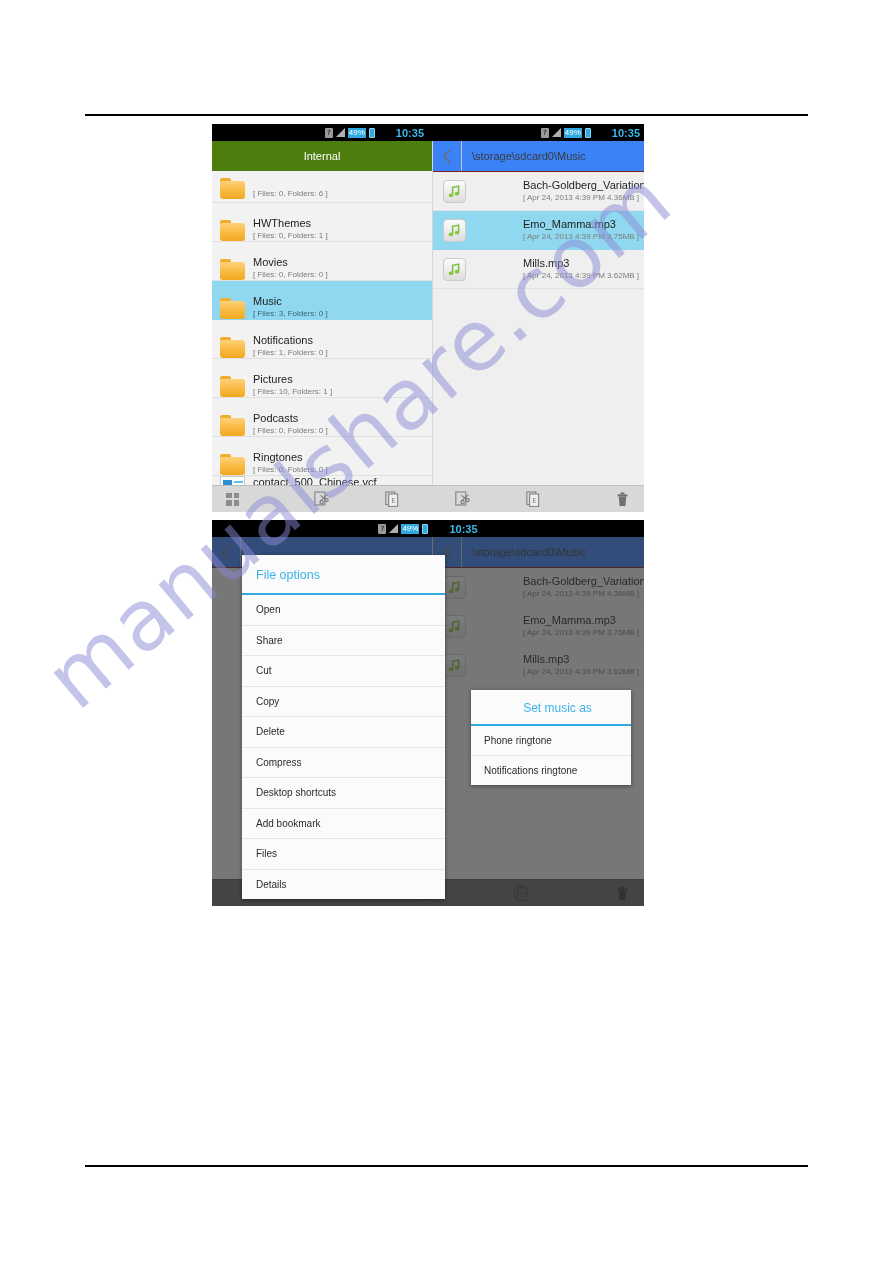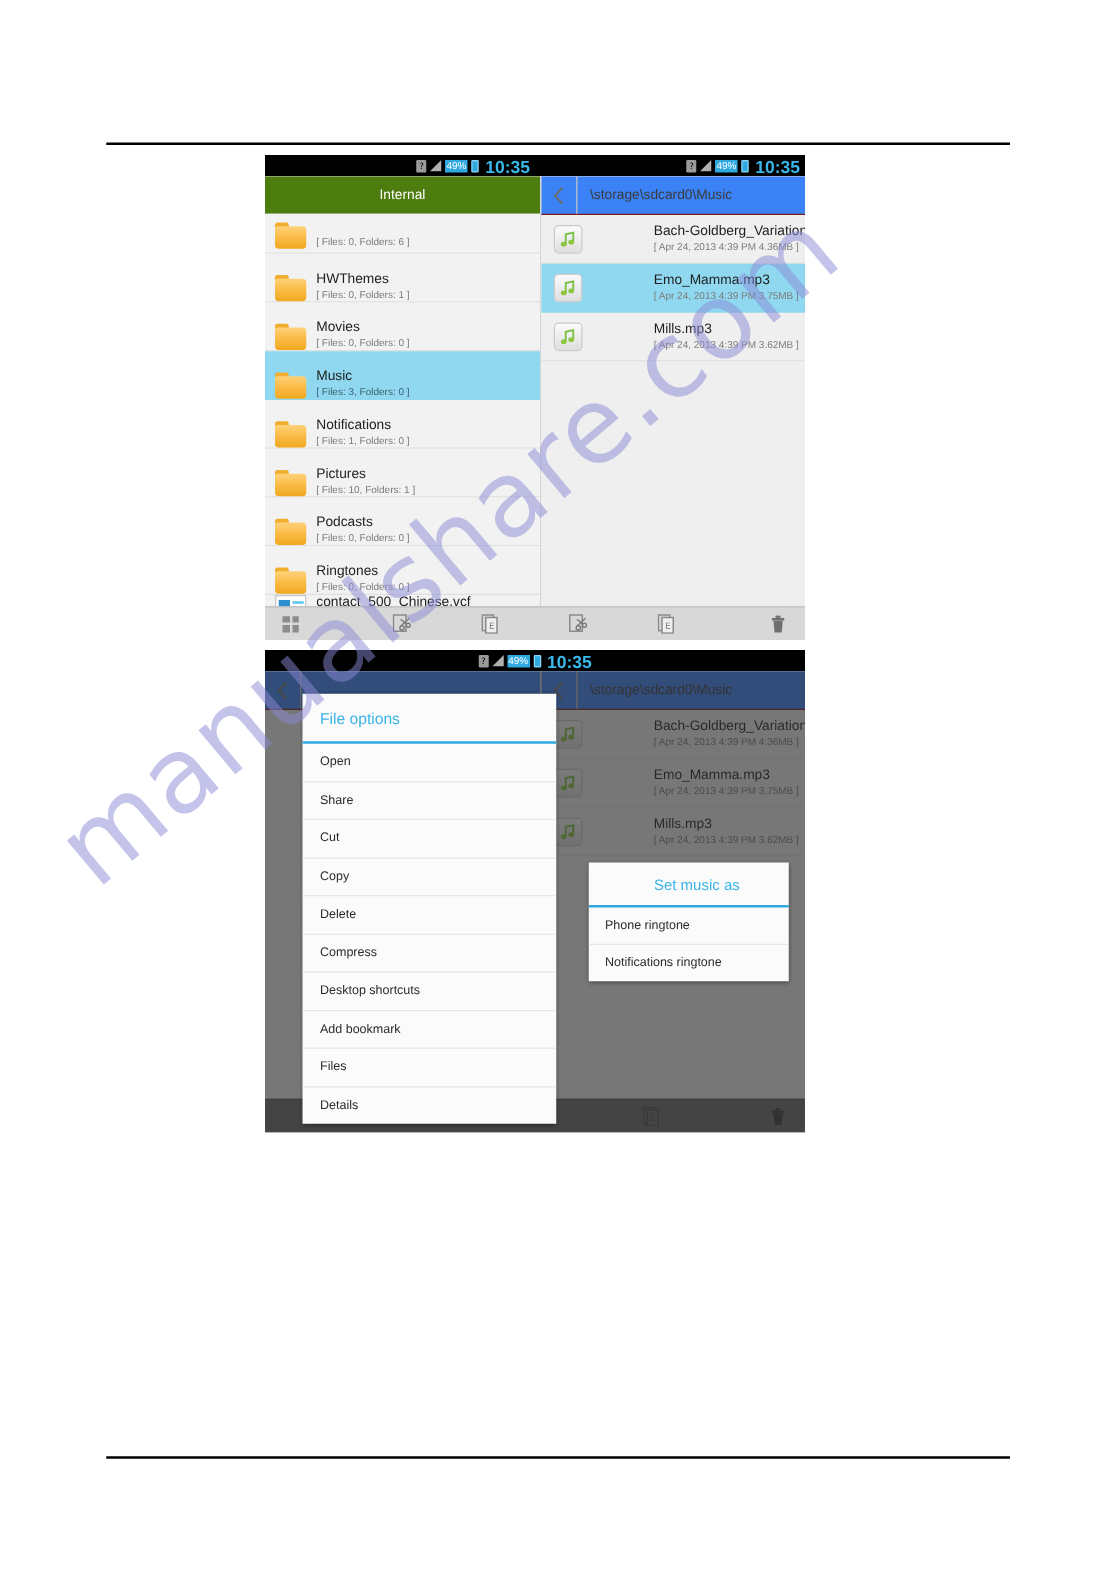--- a/index.html
+++ b/index.html
@@ -70,22 +70,22 @@
   }
   .sb-pct{
     font-size:8px;color:#fff;font-family:"Liberation Sans", sans-serif;
     background:#2fa9e0;padding:0 1px;line-height:10px;
   }
   .sb-bat{
     width:6px;height:10px;background:#2fa9e0;border:1px solid #8fd6f5;
     box-sizing:border-box;border-radius:1px;
   }
   .sb-time{
-    font-size:14px;color:#39b8ea;font-family:"Liberation Sans", sans-serif;
-    font-weight:600;margin-left:2px;
+    font-size:11px;color:#39b8ea;font-family:"Liberation Sans", sans-serif;
+    font-weight:600;margin-left:18px;
   }
 
   .shot-body{display:flex;height:calc(100% - 17px);position:relative;}
 
   
   .left-pane{
     width:220px;background:#f0f0f0;position:relative;overflow:hidden;
     border-right:1px solid #d6d6d6;
   }
   .tabbar{

